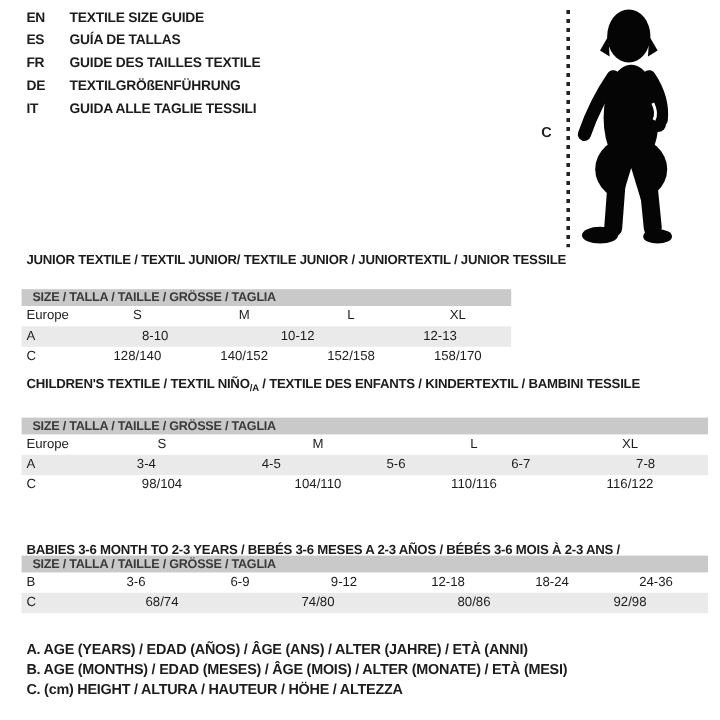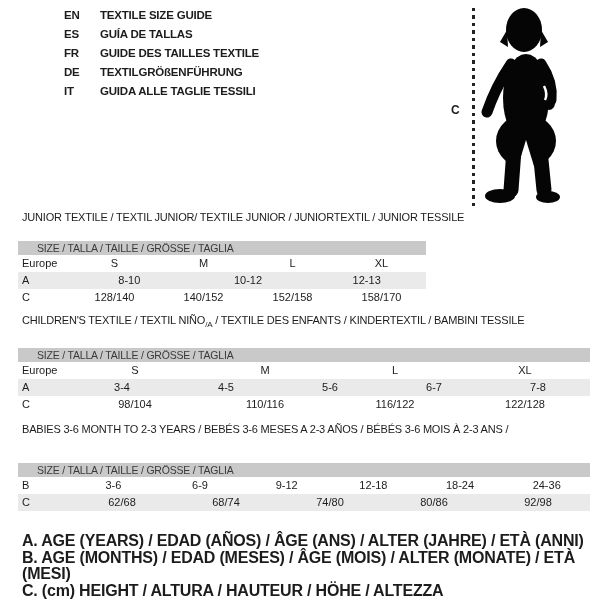--- a/index.html
+++ b/index.html
@@ -9,46 +9,46 @@
     --row-shaded-bg:#eaeaea;
   }
   html,body{margin:0;padding:0;}
   body{
     width:600px;height:600px;background:var(--background);
     font-family:"Liberation Sans","DejaVu Sans",sans-serif;
     color:var(--text);position:relative;overflow:hidden;
   }
   .abs{position:absolute;}
   
-  .lang-block{top:6px;left:22px;font-size:11.5px;font-weight:700;letter-spacing:-0.2px;margin-left:42px;}
+  .lang-block{top:6px;left:22px;font-size:11.5px;font-weight:700;letter-spacing:-0.2px;}
   .lang-row{display:flex;line-height:19px;}
   .lang-code{width:36px;}
   
   .measure-line{
     left:472px;top:8px;width:3px;height:198px;
     background:repeating-linear-gradient(to bottom,#222 0 3.5px,transparent 3.5px 7.5px);
   }
   .measure-label{left:451px;top:103px;font-size:12px;font-weight:700;}
   .silhouette{left:478px;top:0px;}
   
-  .sec-title{font-size:11px;font-weight:400;letter-spacing:-0.2px;white-space:nowrap;}
+  .sec-title{font-size:11px;font-weight:700;letter-spacing:-0.2px;white-space:nowrap;}
   .sec-title .sub{font-size:8px;vertical-align:sub;}
-  .babies-title{line-height:16px;}
+  .babies-title{line-height:16px;margin-top:30px;}
   
   .size-table{font-size:11px;}
   .bar{
     background:var(--table-header-bg);height:14px;line-height:14px;
-    padding-left:19px;font-size:10.5px;font-weight:400;color:#3a3a3a;letter-spacing:-0.2px;
+    padding-left:9px;font-size:10.5px;font-weight:700;color:#3a3a3a;letter-spacing:-0.2px;
   }
   .trow{display:flex;height:17px;line-height:17px;}
   .trow.shaded{background:var(--row-shaded-bg);}
   .tlabel{width:48px;padding-left:4px;}
   .tcell{flex:1;text-align:center;}
   
-  .footnotes{top:533px;left:22px;font-size:16px;font-weight:700;line-height:16.5px;letter-spacing:-0.2px;}
+  .footnotes{top:533px;left:22px;font-size:12px;font-weight:700;line-height:16.5px;letter-spacing:-0.2px;}
 </style>
 </head>
 <body>
 
 <div class="abs lang-block">
   <div class="lang-row">
     <span class="lang-code">EN</span>
     <span>TEXTILE SIZE GUIDE</span>
   </div>
   <div class="lang-row">
@@ -135,43 +135,42 @@
     <span class="tlabel">A</span>
     <span class="tcell">3-4</span>
     <span class="tcell">4-5</span>
     <span class="tcell">5-6</span>
     <span class="tcell">6-7</span>
     <span class="tcell">7-8</span>
   </div>
   <div class="trow">
     <span class="tlabel">C</span>
     <span class="tcell">98/104</span>
+    <span class="tcell">104/110</span>
     <span class="tcell">110/116</span>
     <span class="tcell">116/122</span>
-    <span class="tcell">122/128</span>
   </div>
 </div>
 
 <div class="abs sec-title babies-title" style="left:22px;top:421px;">
   <div>BABIES 3-6 MONTH TO 2-3 YEARS / BEBÉS 3-6 MESES A 2-3 AÑOS / BÉBÉS 3-6 MOIS À 2-3 ANS /</div>
 </div>
 <div class="abs size-table" style="left:18px;top:463px;width:572px;">
   <div class="bar">SIZE / TALLA / TAILLE / GRÖSSE / TAGLIA</div>
   <div class="trow">
     <span class="tlabel">B</span>
     <span class="tcell">3-6</span>
     <span class="tcell">6-9</span>
     <span class="tcell">9-12</span>
     <span class="tcell">12-18</span>
     <span class="tcell">18-24</span>
     <span class="tcell">24-36</span>
   </div>
   <div class="trow shaded">
     <span class="tlabel">C</span>
-    <span class="tcell">62/68</span>
     <span class="tcell">68/74</span>
     <span class="tcell">74/80</span>
     <span class="tcell">80/86</span>
     <span class="tcell">92/98</span>
   </div>
 </div>
 
 <div class="abs footnotes">
   <div>A. AGE (YEARS) / EDAD (AÑOS) / ÂGE (ANS) / ALTER (JAHRE) / ETÀ (ANNI)</div>
   <div>B. AGE (MONTHS) / EDAD (MESES) / ÂGE (MOIS) / ALTER (MONATE) / ETÀ (MESI)</div>

